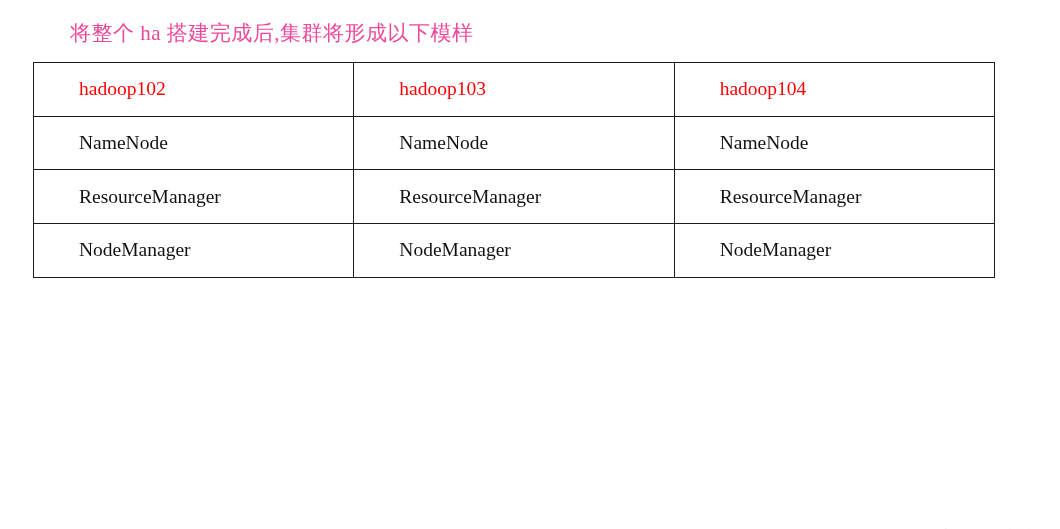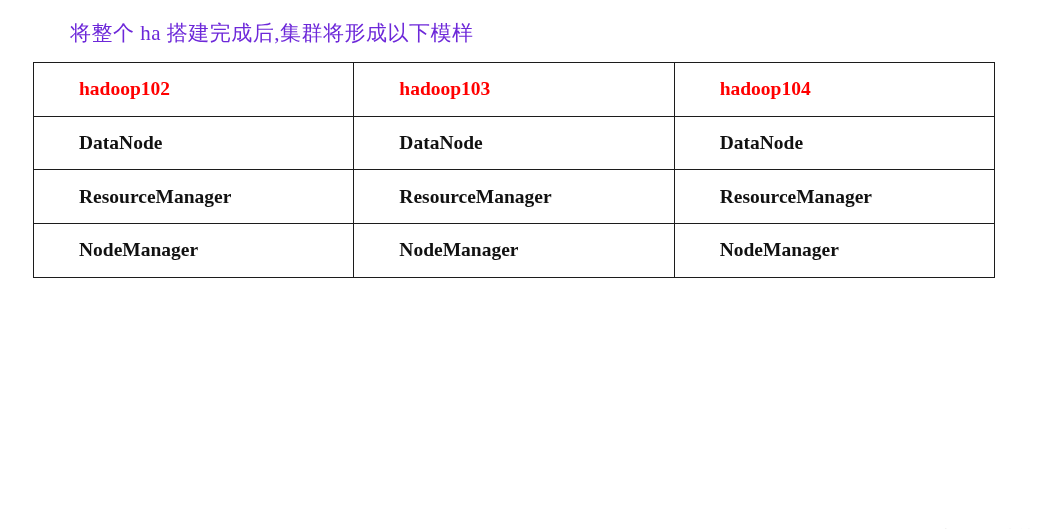--- a/index.html
+++ b/index.html
@@ -11,39 +11,39 @@
   }
   .page {
     position: relative;
     width: 1060px; height: 529px;
     background: #ffffff;
   }
   .title {
     position: absolute;
     left: 70px; top: 19px;
     font-size: 21px;
-    color: #6d28d9;
+    color: #ec4899;
     letter-spacing: 0.5px;
     white-space: nowrap;
   }
   table.cluster {
     position: absolute;
     left: 33px; top: 62px;
     width: 962px;
     border-collapse: collapse;
     table-layout: fixed;
   }
   table.cluster th, table.cluster td {
     border: 1.5px solid #1c1c1c;
     height: 53.7px;
     padding-left: 45px;
     text-align: left;
     vertical-align: middle;
     font-size: 19.5px;
-    font-weight: bold;
+    font-weight: normal;
     color: #111111;
     white-space: nowrap;
   }
   table.cluster th { color: #ff0000; }
   .watermark {
     position: absolute;
     right: 10px; top: 527px;
     font-size: 16px;
     color: #c9c9c9;
     font-family: "Liberation Sans", "DejaVu Sans", sans-serif;
@@ -60,23 +60,23 @@
   <table class="cluster">
     <thead>
       <tr>
         <th>hadoop102</th>
         <th>hadoop103</th>
         <th>hadoop104</th>
       </tr>
     </thead>
     <tbody>
       <tr>
-        <td>DataNode</td>
-        <td>DataNode</td>
-        <td>DataNode</td>
+        <td>NameNode</td>
+        <td>NameNode</td>
+        <td>NameNode</td>
       </tr>
       <tr>
         <td>ResourceManager</td>
         <td>ResourceManager</td>
         <td>ResourceManager</td>
       </tr>
       <tr>
         <td>NodeManager</td>
         <td>NodeManager</td>
         <td>NodeManager</td>

